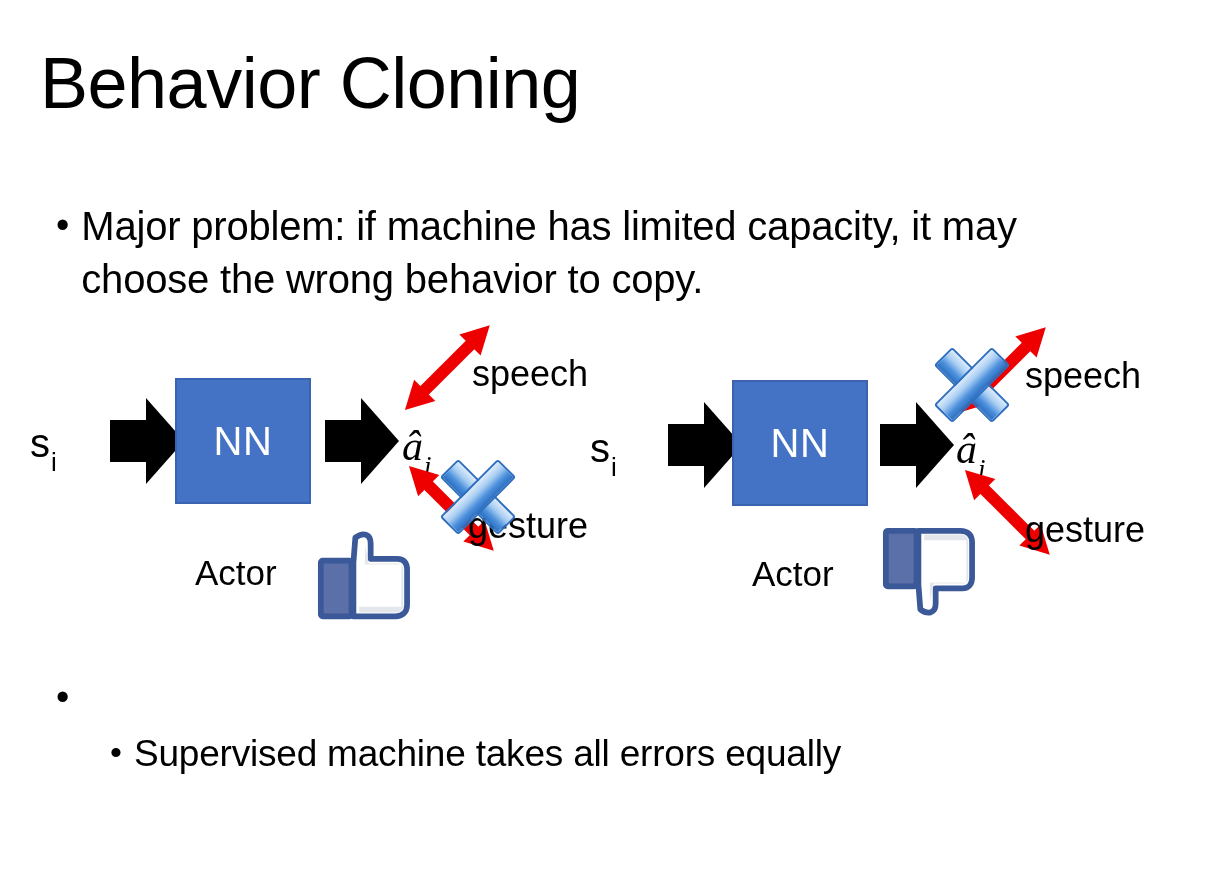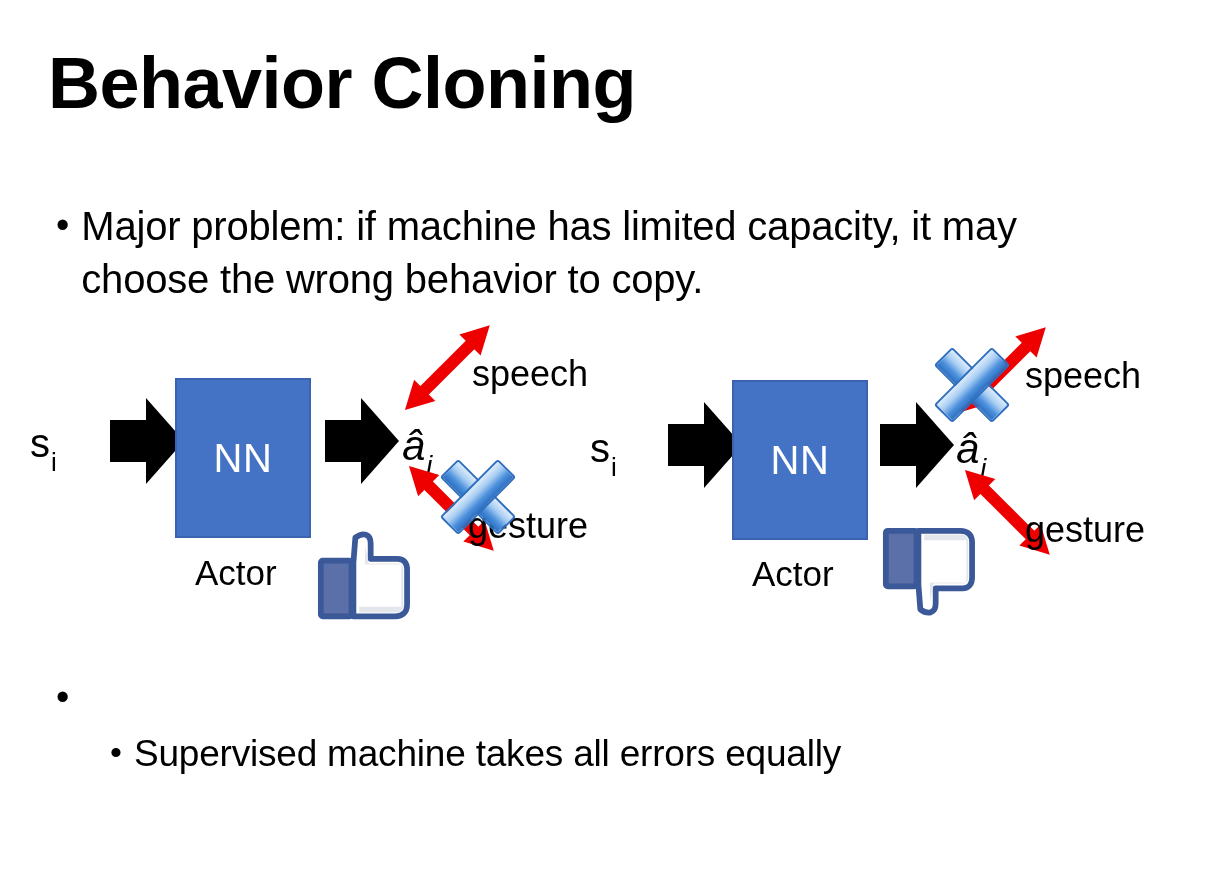--- a/index.html
+++ b/index.html
@@ -16,25 +16,25 @@
     position: relative;
     width: 1210px;
     height: 892px;
     background: #ffffff;
     overflow: hidden;
   }
 
   
   #slide-title {
     position: absolute;
-    left: 48px;
+    left: 40px;
     top: 46px;
     font-size: 72px;
     line-height: 1.05;
-    font-weight: 700;
+    font-weight: 400;
     letter-spacing: -0.5px;
     color: #000000;
     white-space: pre;
     font-stretch: condensed;
   }
 
   
   .bullet-block {
     position: absolute;
     color: #000000;
@@ -114,21 +114,21 @@
     height: 0;
     border-top: 43px solid transparent;
     border-bottom: 43px solid transparent;
     border-left: 38px solid #000000;
   }
 
   
   .nn-box {
     position: absolute;
     width: 136px;
-    height: 160px;
+    height: 126px;
     background: #4472C4;
     border: 2px solid #3A64B0;
     box-sizing: border-box;
     display: flex;
     align-items: center;
     justify-content: center;
   }
   .nn-box .nn-text {
     color: #ffffff;
     font-size: 40px;
@@ -141,21 +141,21 @@
     position: absolute;
     font-size: 35px;
     line-height: 1;
     color: #000;
     white-space: nowrap;
   }
 
   
   .ahat-label {
     position: absolute;
-    font-family: Liberation Sans, sans-serif;
+    font-family: Liberation Serif, serif;
     font-style: italic;
     font-size: 42px;
     line-height: 1;
     color: #000;
     white-space: nowrap;
   }
   .ahat-label .sub {
     font-size: 27px;
     vertical-align: sub;
     position: relative;

